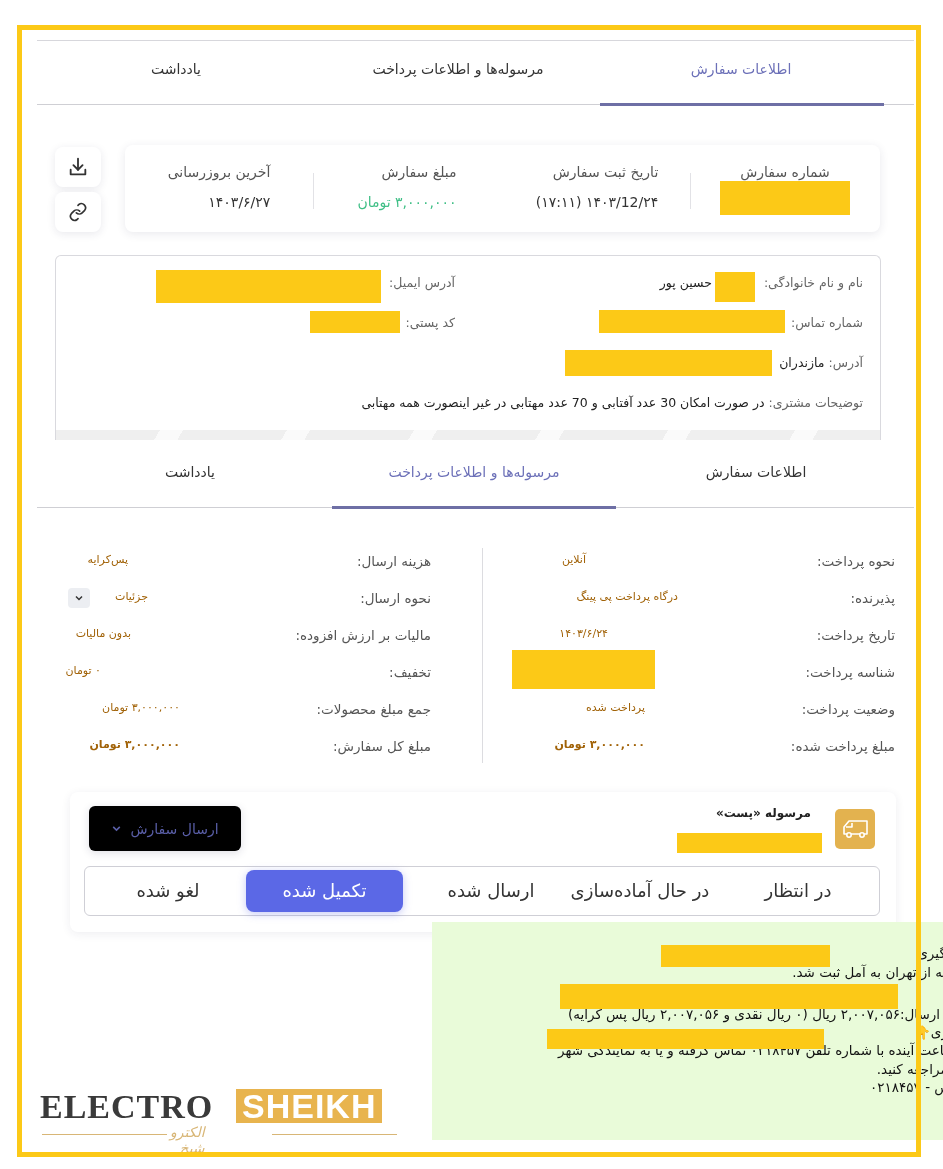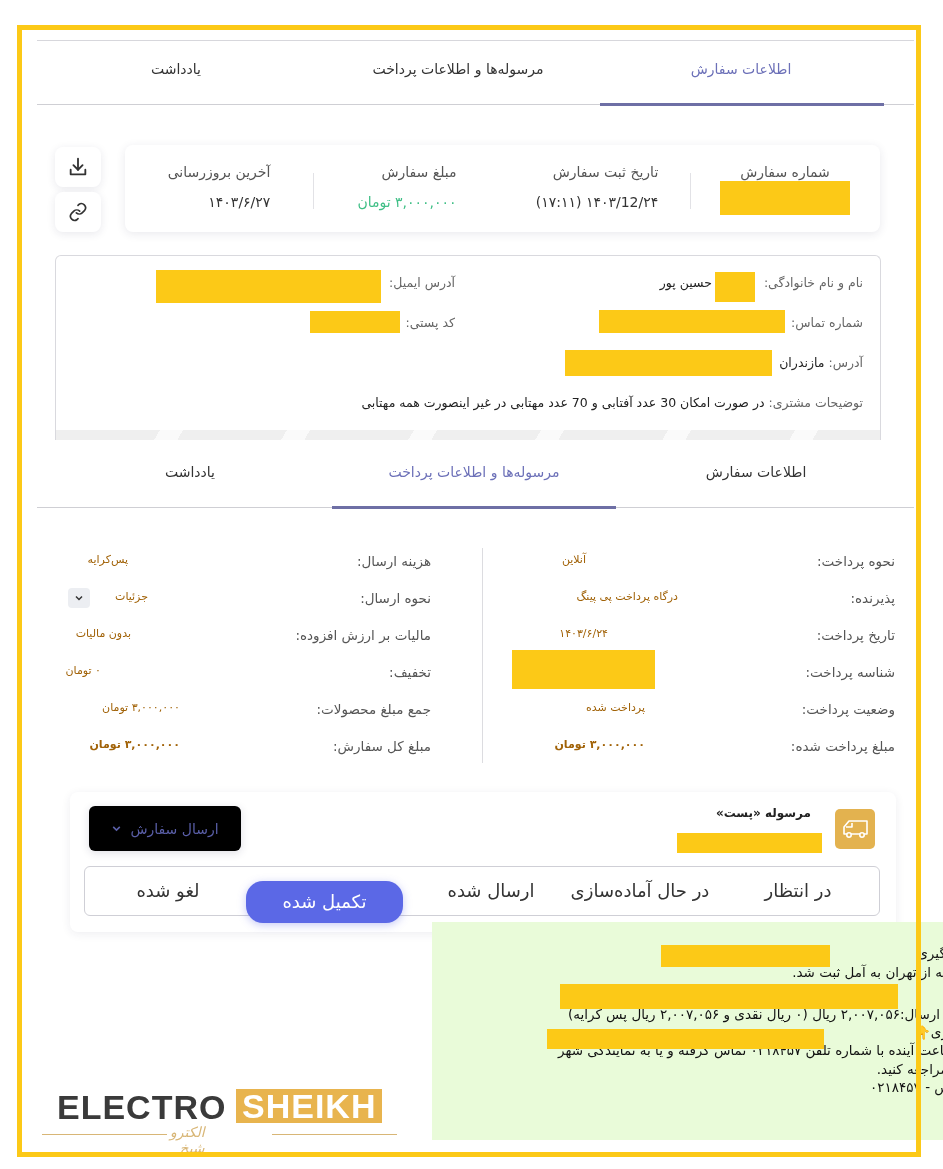--- a/index.html
+++ b/index.html
@@ -24,25 +24,25 @@
   .row .k{color:#666}
   .row .v{color:#222}
   .map{position:absolute;left:0;bottom:0;width:100%;height:10px;background:repeating-linear-gradient(120deg,#efefef 0 90px,#fafafa 90px 110px)}
   .pk{position:absolute;color:#555;direction:rtl;font-size:13.5px;white-space:nowrap}
   .pv{position:absolute;color:#a16207;direction:rtl;font-size:11px;white-space:nowrap}
   .bold{font-weight:bold}
   .divider-v{position:absolute;left:482px;top:548px;width:1px;height:215px;background:#dcdce0}
   .shipcard{position:absolute;left:70px;top:792px;width:826px;height:140px;background:#fff;border-radius:8px;box-shadow:0 2px 10px rgba(40,40,80,0.08)}
   .status-bar{position:absolute;left:84px;top:866px;width:796px;height:50px;border:1px solid #cfcfd6;border-radius:6px;background:#fff}
   .status{position:absolute;top:0;height:48px;line-height:48px;font-size:18px;color:#333;direction:rtl;transform:translateX(-50%);white-space:nowrap}
-  .status.active{background:#5b68e6;color:#fff;border-radius:17px;top:14px;height:42px;line-height:42px;width:157px;text-align:center;transform:none;box-shadow:0 2px 8px rgba(91,104,230,0.35)}
+  .status.active{background:#5b68e6;color:#fff;border-radius:8px;top:3px;height:42px;line-height:42px;width:157px;text-align:center;transform:none;box-shadow:0 2px 8px rgba(91,104,230,0.35)}
   .sms{position:absolute;left:432px;top:922px;width:548px;height:218px;background:#e9fbd9;direction:rtl;font-size:13.5px;color:#111;padding:4px 6px;line-height:18.3px}
   .sms p{margin:0;white-space:nowrap}
   .logo{position:absolute;left:40px;top:1088px}
-  .logo .electro{font-family:Liberation Sans, sans-serif;font-weight:bold;font-size:34px;color:#3a3a3a;letter-spacing:1px;position:absolute;left:17px;top:0}
+  .logo .electro{font-family:Liberation Serif, serif;font-weight:bold;font-size:34px;color:#3a3a3a;letter-spacing:1px;position:absolute;left:0;top:0}
   .logo .sheikh{position:absolute;left:196px;top:1px;background:#e8b44e;color:#fff;font-family:"Liberation Sans",sans-serif;font-weight:bold;font-size:34px;letter-spacing:1px;padding:0 6px;height:34px;line-height:35px}
   .logo .line{position:absolute;top:46px;height:1px;background:#d8b676}
   .logo .fa{position:absolute;left:130px;top:36px;font-size:14px;color:#d8b676;font-style:italic;direction:rtl}
 </style>
 </head>
 <body>
 
 <div class="frame"></div>
 
 <div class="tabbar top">

